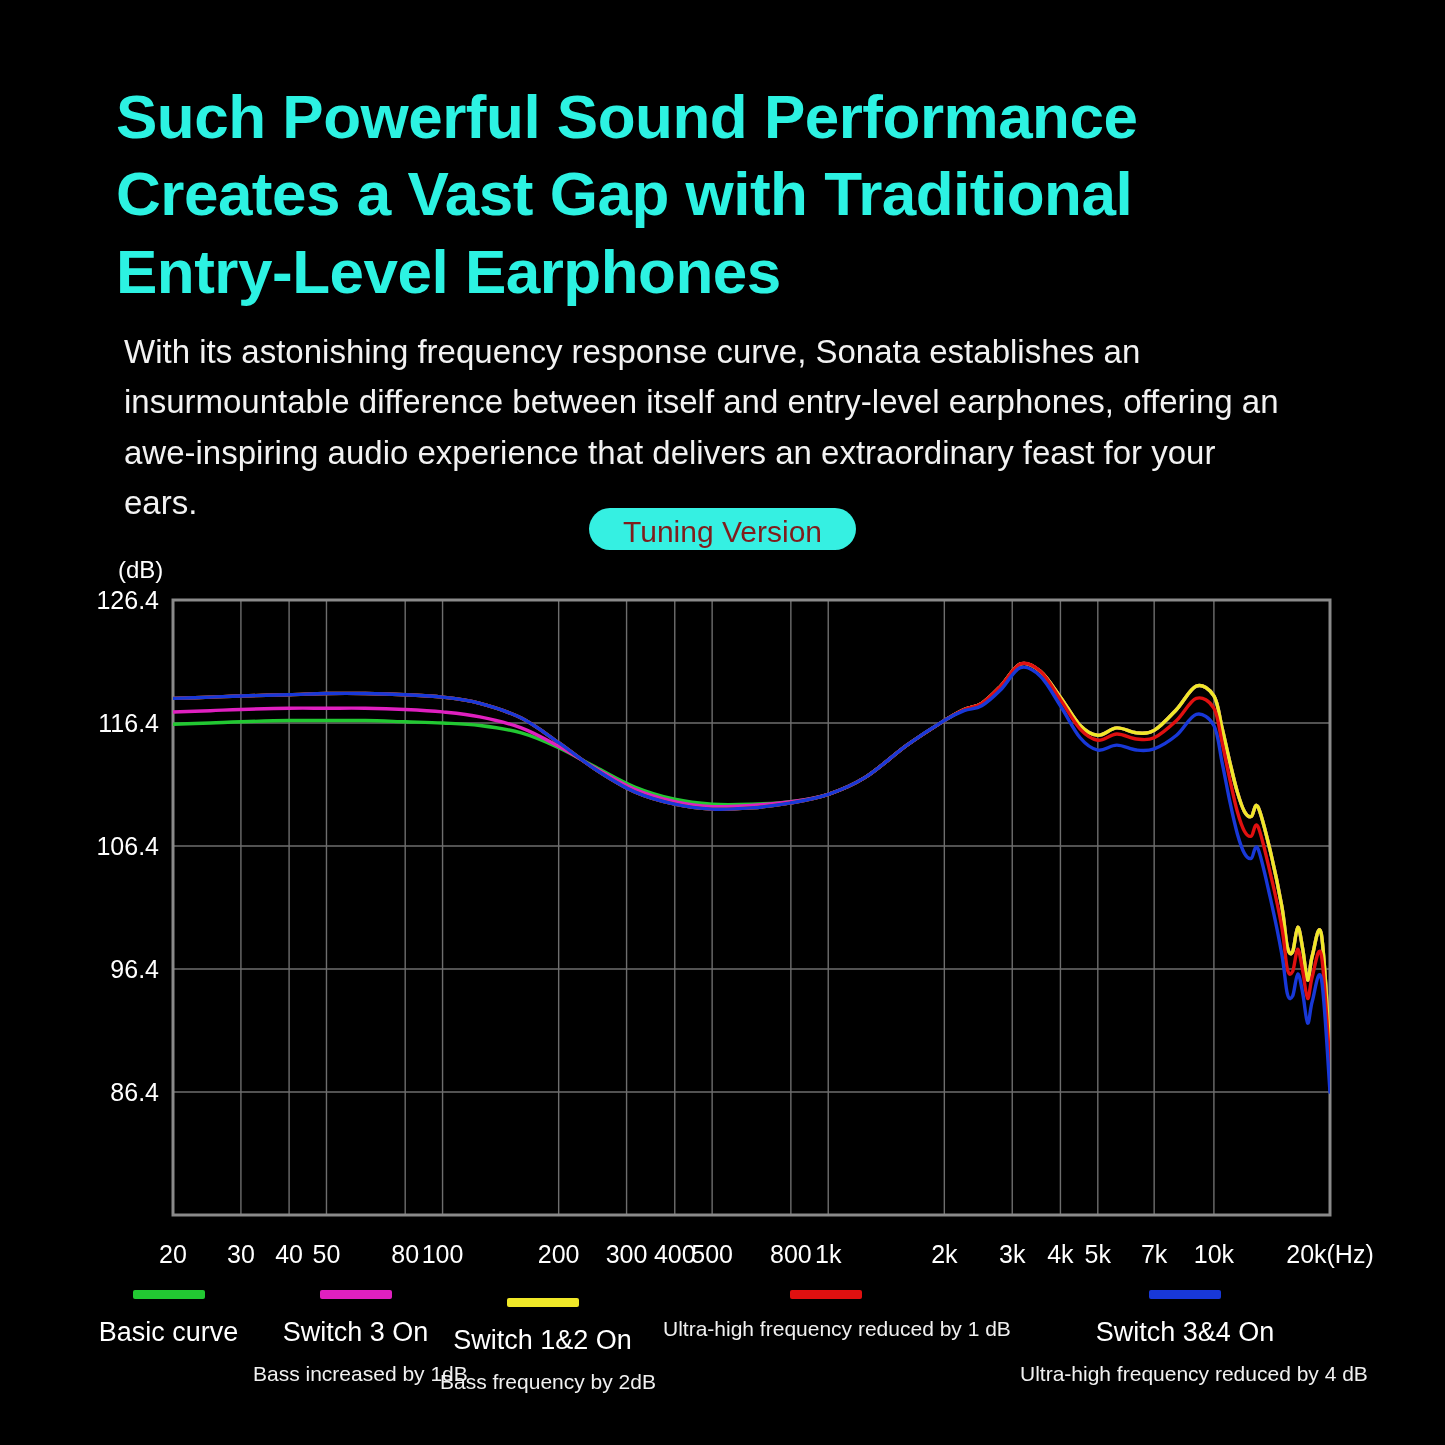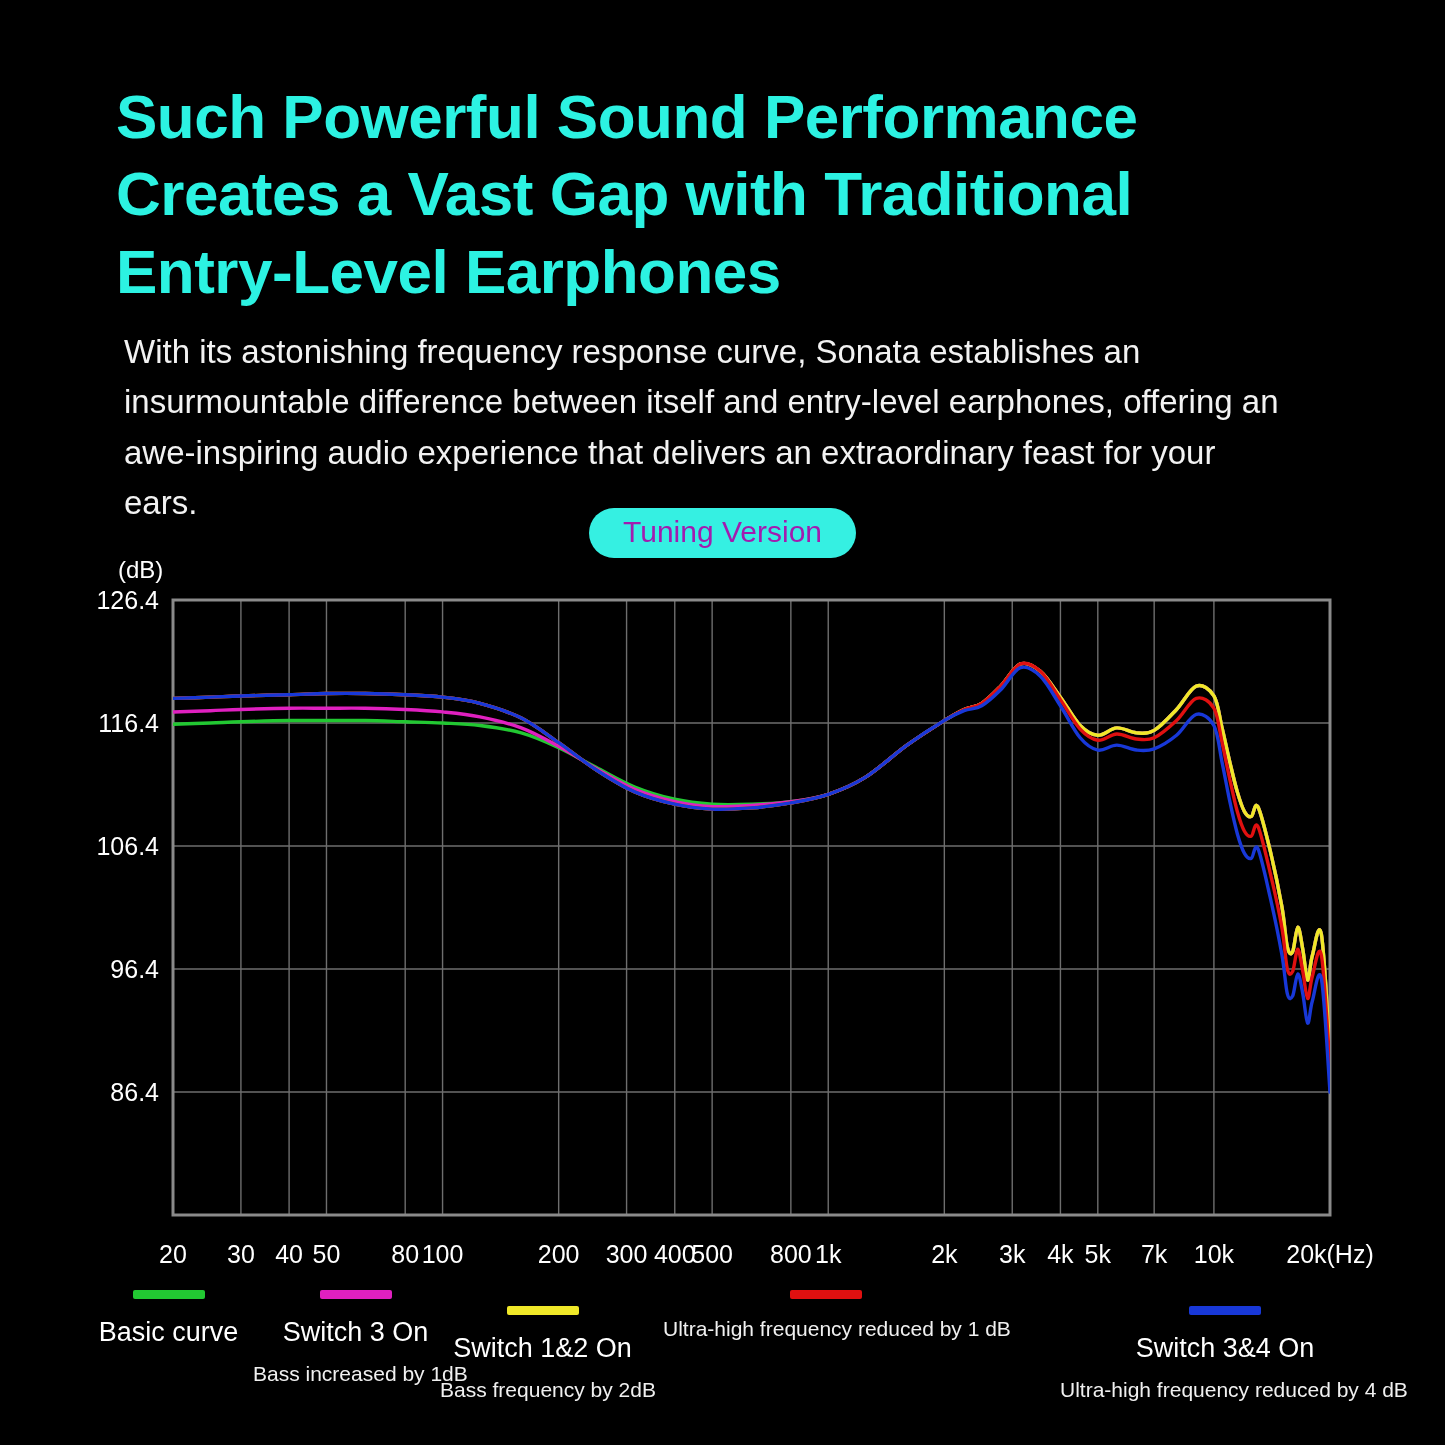--- a/index.html
+++ b/index.html
@@ -17,22 +17,22 @@
     font-size:62px; font-weight:bold; line-height:1.25;
     color:#2CF2E2; letter-spacing:-0.5px;
   }
   .body-copy {
     position:absolute; left:124px; top:294px; width:1170px;
     font-size:33px; line-height:1.53; color:#F2F2F2; font-weight:400;
   }
 
   .badge-wrap { position:absolute; left:0; top:508px; width:1445px; text-align:center; }
   .badge {
-    display:inline-block; background:#35F0E2; color:#a21caf;
-    font-size:30px; padding:8px 34px 10px; border-radius:26px;
+    display:inline-block; background:#35F0E2; color:#7f1d1d;
+    font-size:30px; padding:8px 34px 2px; border-radius:26px;
     line-height:1.05;
   }
 
   .chart-area { position:absolute; left:0; top:548px; width:1445px; height:720px; }
   .axis-unit {
     position:absolute; left:118px; top:8px;
     font-size:24px; color:#FFFFFF;
   }
   svg.plot { position:absolute; left:0; top:0; }
 
@@ -129,29 +129,29 @@
   <div class="legend" id="legend-root">
       <div class="leg-item" style="left: 66px; top: 0px; width: 205px;">
         <div class="leg-swatch" style="background: rgb(34, 200, 50); width: 72px;"></div>
         <div class="leg-title">Basic curve</div>
       </div>
       <div class="leg-item" style="left: 253px; top: 0px; width: 205px;">
         <div class="leg-swatch" style="background: rgb(224, 32, 192); width: 72px;"></div>
         <div class="leg-title">Switch 3 On</div>
         <div class="leg-sub">Bass increased by 1dB</div>
       </div>
-      <div class="leg-item" style="left: 440px; top: 16px; width: 205px;">
+      <div class="leg-item" style="left: 440px; top: 8px; width: 205px;">
         <div class="leg-swatch" style="background: rgb(240, 232, 40); width: 72px;"></div>
         <div class="leg-title">Switch 1&amp;2 On</div>
         <div class="leg-sub">Bass frequency by 2dB</div>
       </div>
       <div class="leg-item" style="left: 663px; top: 0px; width: 325px;">
         <div class="leg-swatch" style="background: rgb(224, 16, 16); width: 72px;"></div>
         <div class="leg-sub">Ultra-high frequency reduced by 1 dB</div>
       </div>
-      <div class="leg-item" style="left: 1020px; top: 16px; width: 330px; margin-left: 40px;">
+      <div class="leg-item" style="left: 1020px; top: 0px; width: 330px;">
         <div class="leg-swatch" style="background: rgb(24, 56, 216); width: 72px;"></div>
         <div class="leg-title">Switch 3&amp;4 On</div>
         <div class="leg-sub">Ultra-high frequency reduced by 4 dB</div>
       </div>
     </div>
 
 </div>
 
 </body></html>

